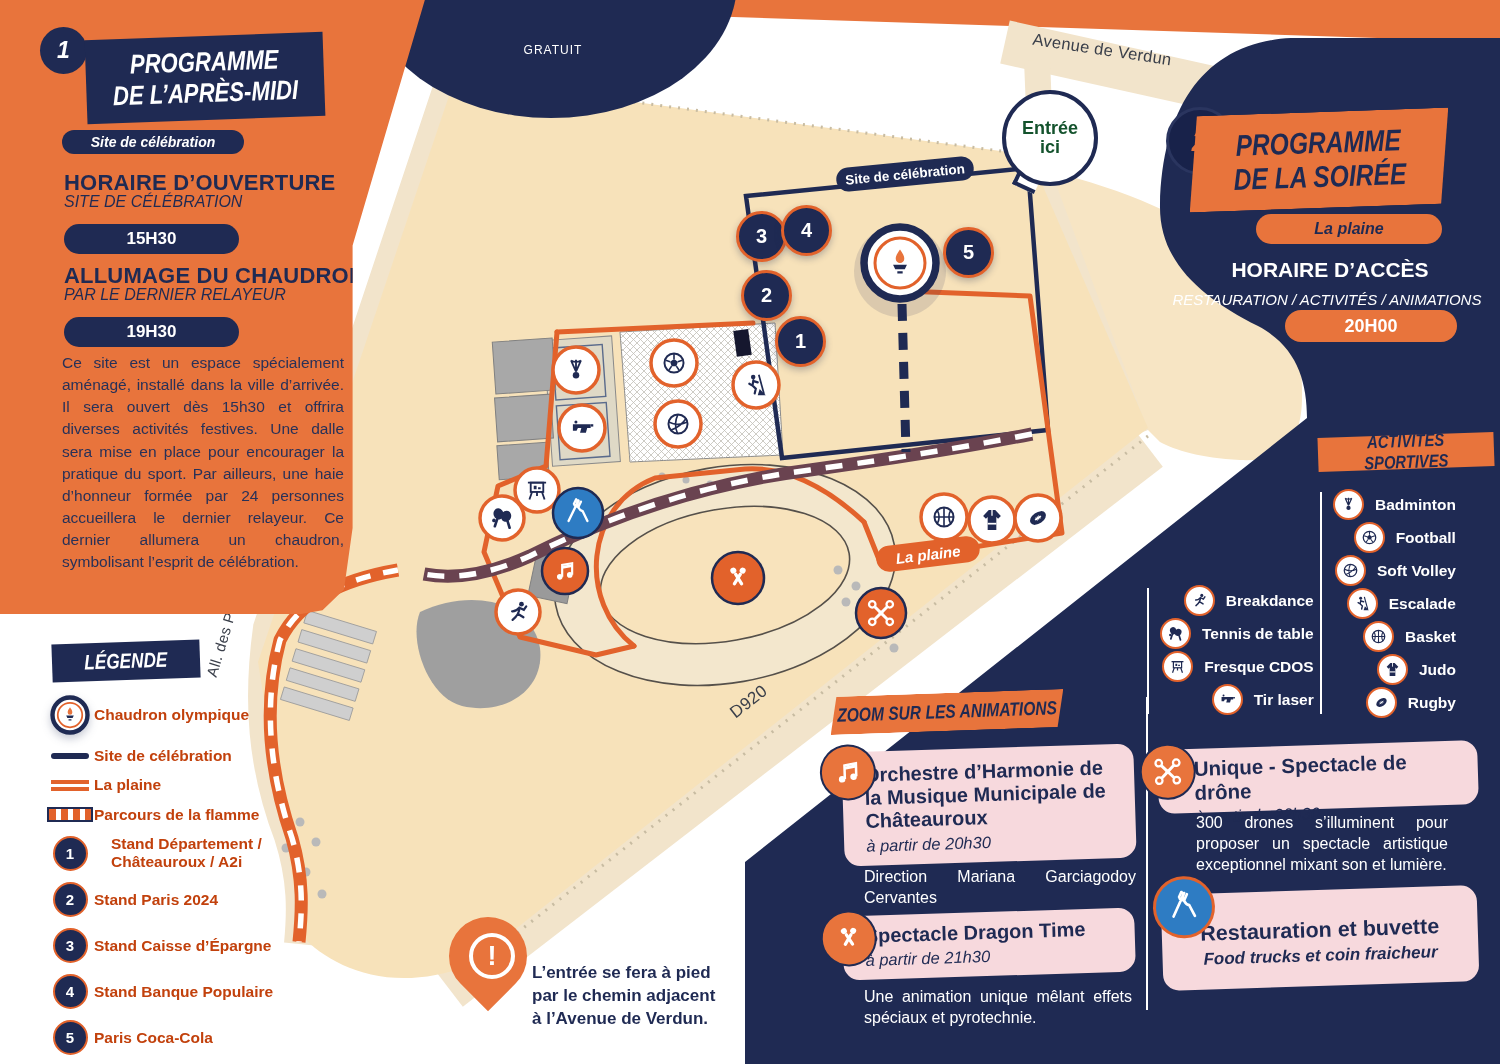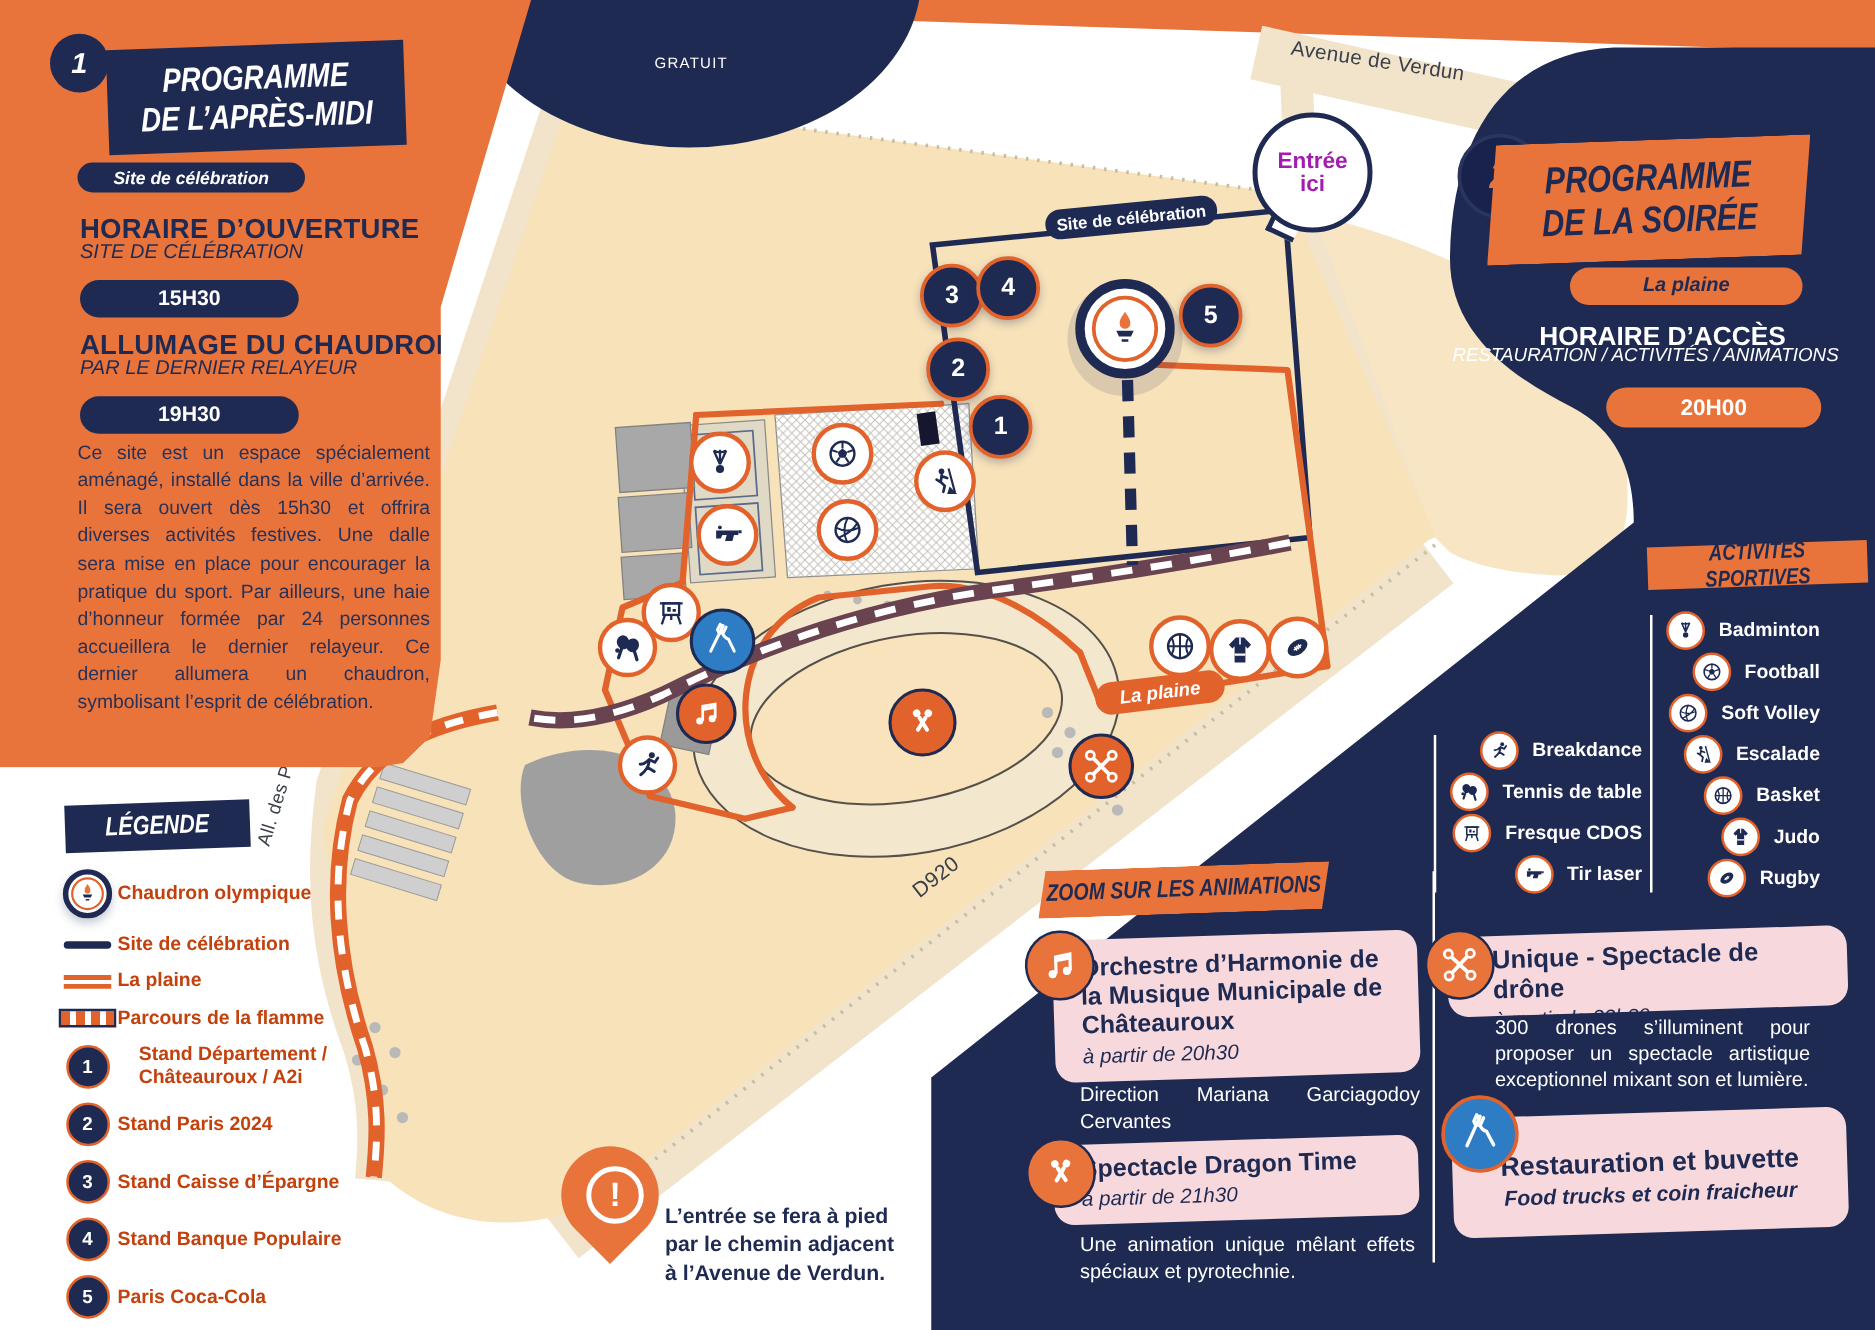--- a/index.html
+++ b/index.html
@@ -31,21 +31,21 @@
   .sw-plaine{width:38px;height:11px;background:repeating-linear-gradient(180deg,#E2622B 0 4px,#fff 4px 7px,#E2622B 7px 11px);}
   .sw-flamme{width:42px;height:11px;border:2px solid #1F2A53;
     background:repeating-linear-gradient(90deg,#E2622B 0 7px,#fff 7px 12px);}
   
   .mk{position:absolute;width:45px;height:45px;border-radius:50%;background:#1F2A53;border:3px solid #E2622B;
     color:#fff;font-weight:700;font-size:20px;display:flex;align-items:center;justify-content:center;
     box-shadow:0 3px 7px rgba(31,42,83,.3);}
   .road-label{color:#3A3F4A;font-size:16.5px;letter-spacing:.3px;white-space:nowrap;}
   .map-pill{border-radius:13px;display:flex;align-items:center;justify-content:center;white-space:nowrap;}
   .bubble{width:88px;height:88px;background:#fff;border:4px solid #1F2A53;border-radius:50%;
-    display:flex;flex-direction:column;align-items:center;justify-content:center;color:#a21caf;
+    display:flex;flex-direction:column;align-items:center;justify-content:center;color:#14532d;
     font-weight:800;font-size:18px;line-height:1.05;text-align:center;}
   .bubble-tail{width:20px;height:20px;background:#fff;border-left:4px solid #1F2A53;border-bottom:4px solid #1F2A53;
     transform:rotate(25deg);}
   
   .wht{color:#fff;}
   .sp-row{display:flex;align-items:center;gap:11px;margin-bottom:8px;height:25px;justify-content:flex-end;}
   .sp-ico{width:27px;height:27px;border-radius:50%;background:#fff;border:2px solid #E2622B;flex:0 0 27px;
     display:flex;align-items:center;justify-content:center;}
   .sp-ico svg{width:17px;height:17px;color:#1F2A53;}
   .sp-lab{color:#fff;font-weight:700;font-size:15.5px;white-space:nowrap;}
@@ -472,21 +472,21 @@
     <span>2</span>
   </div>
   <div class="abs obanner" style="left:1188px;top:112px;width:262px;height:96px;clip-path:polygon(4% 0,100% 0,96% 100%,0 100%);">
     <span class="cond" style="font-size:30px;">PROGRAMME</span>
     <span class="cond" style="font-size:30px;">DE LA SOIRÉE</span>
   </div>
   <div class="abs pill-orange" style="left:1256px;top:214px;width:186px;height:30px;color:#1F2A53;font-style:italic;font-size:16px;">
     <span>La plaine</span>
   </div>
   <div class="abs wht" style="left:1180px;top:258px;width:300px;text-align:center;font-weight:800;font-size:21px;">HORAIRE D’ACCÈS</div>
-  <div class="abs wht" style="left:1162px;top:276px;width:330px;text-align:left;font-style:italic;font-size:15px;">RESTAURATION / ACTIVITÉS / ANIMATIONS</div>
+  <div class="abs wht" style="left:1162px;top:291px;width:330px;text-align:center;font-style:italic;font-size:15px;">RESTAURATION / ACTIVITÉS / ANIMATIONS</div>
   <div class="abs pill-orange" style="left:1285px;top:310px;width:172px;height:32px;color:#fff;font-size:18px;">
     <span>20H00</span>
   </div>
 
   <div class="abs obanner" style="left:1318px;top:435px;width:176px;height:34px;">
     <span class="cond" style="font-size:18px;">ACTIVITÉS SPORTIVES</span>
   </div>
   <div class="vline" style="left:1147px;top:588px;height:126px;"></div>
   <div class="vline" style="left:1320px;top:492px;height:222px;"></div>
   <div class="abs" style="left:1160px;top:588px;">

